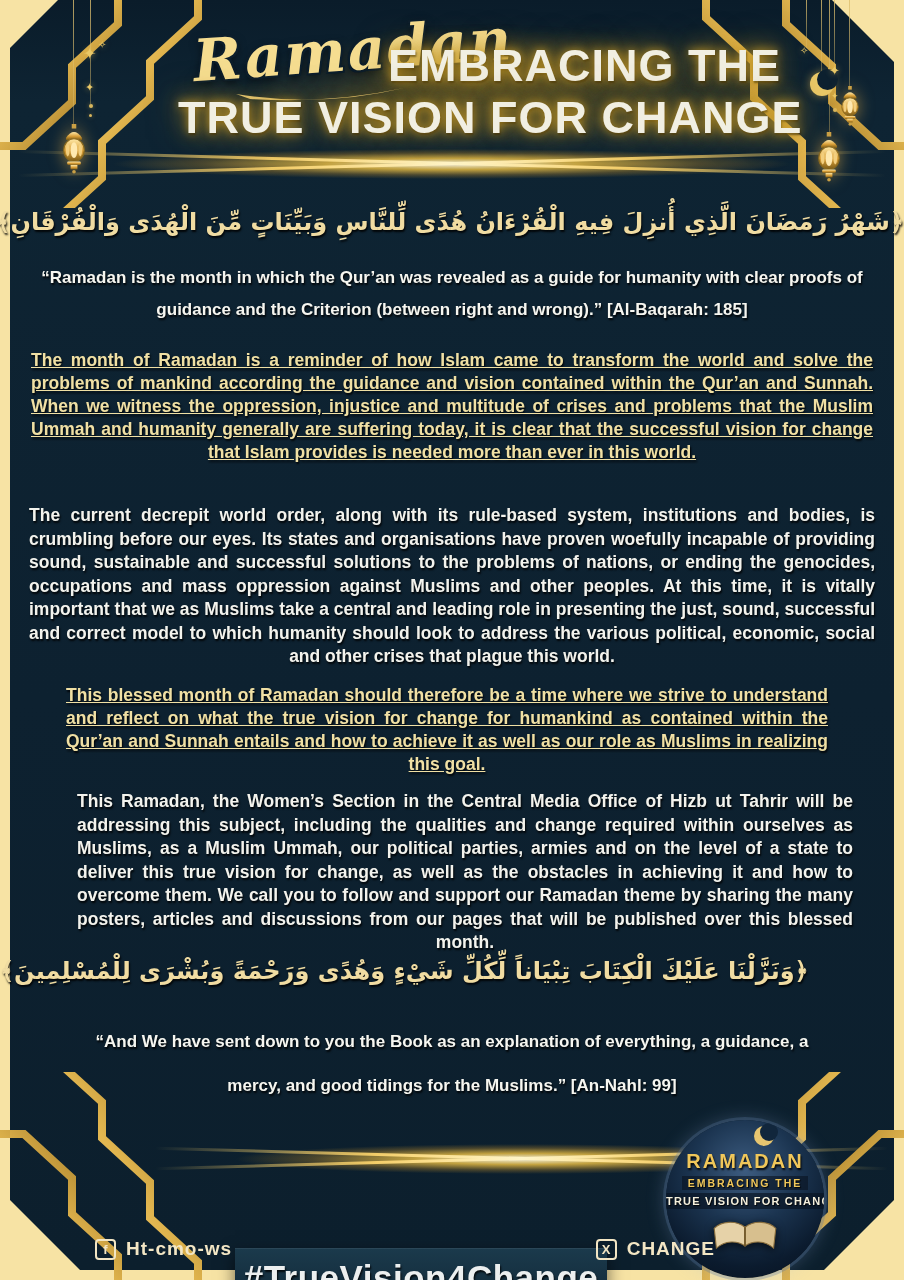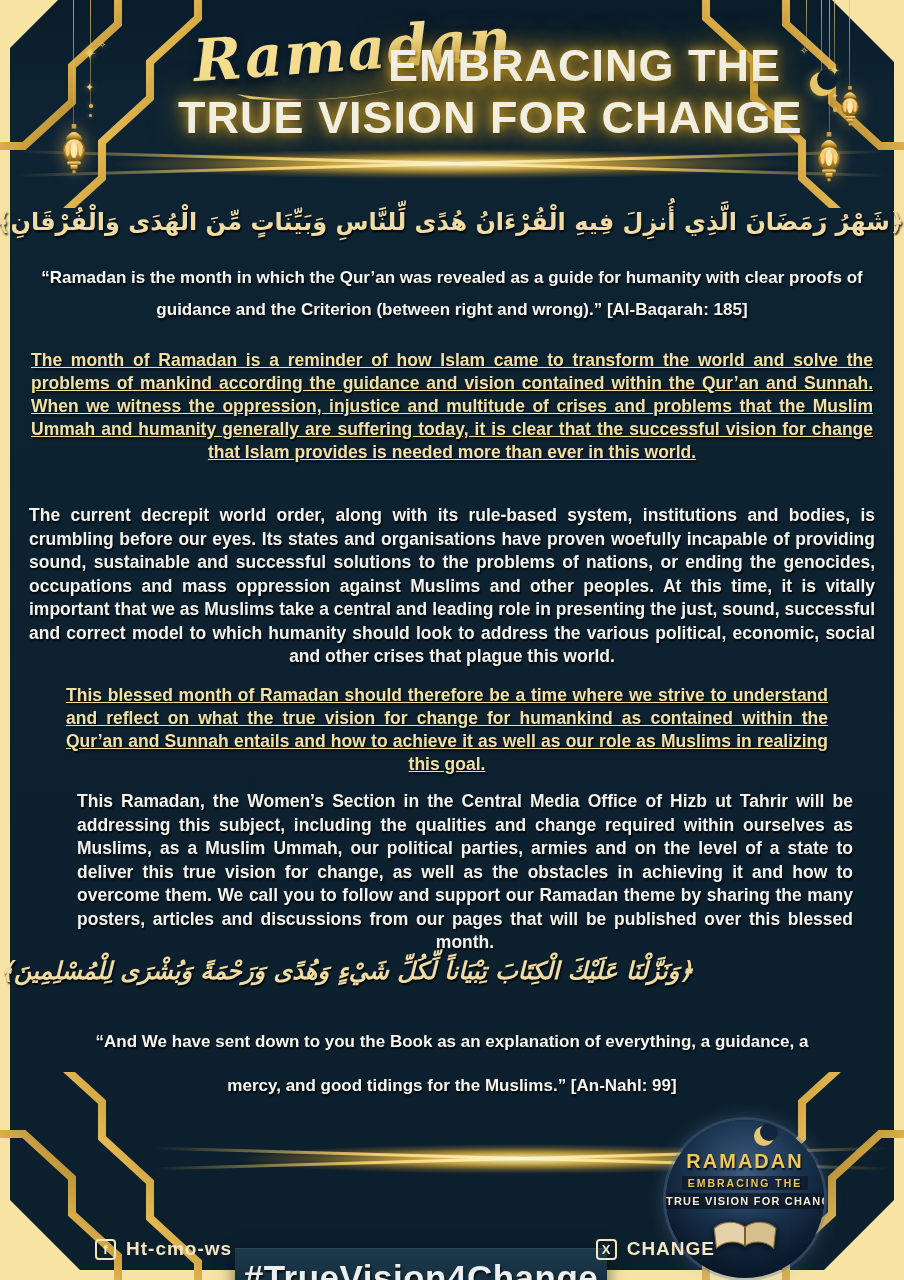--- a/index.html
+++ b/index.html
@@ -68,21 +68,21 @@
   .title-2 { left:178px; top:92px; }
 
   
   .arabic {
     position:absolute; left:0; right:0; text-align:left; direction:rtl;
     color:#f0dca2; font-weight:bold; font-size:24px; white-space:nowrap;
     text-shadow:1px 2px 2px rgba(0,0,0,.85);
     font-family:"DejaVu Sans", sans-serif;
   }
   .arabic-1 { top:208px; }
-  .arabic-2 { top:957px;font-style:italic; }
+  .arabic-2 { top:957px; }
   .quote {
     position:absolute; color:#f6f6f0; font-weight:bold; text-align:center;
     font-size:17px; line-height:32px; text-shadow:1px 2px 2px rgba(0,0,0,.9);
   }
   .quote-1 { left:22px; right:22px; top:262px; }
   .quote-2 { left:75px; right:75px; top:1020px; line-height:44px; }
   .para {
     position:absolute; font-weight:bold; font-size:17.5px; line-height:23px;
     text-align:justify; text-align-last:center; text-shadow:1px 2px 2px rgba(0,0,0,.9);
   }

